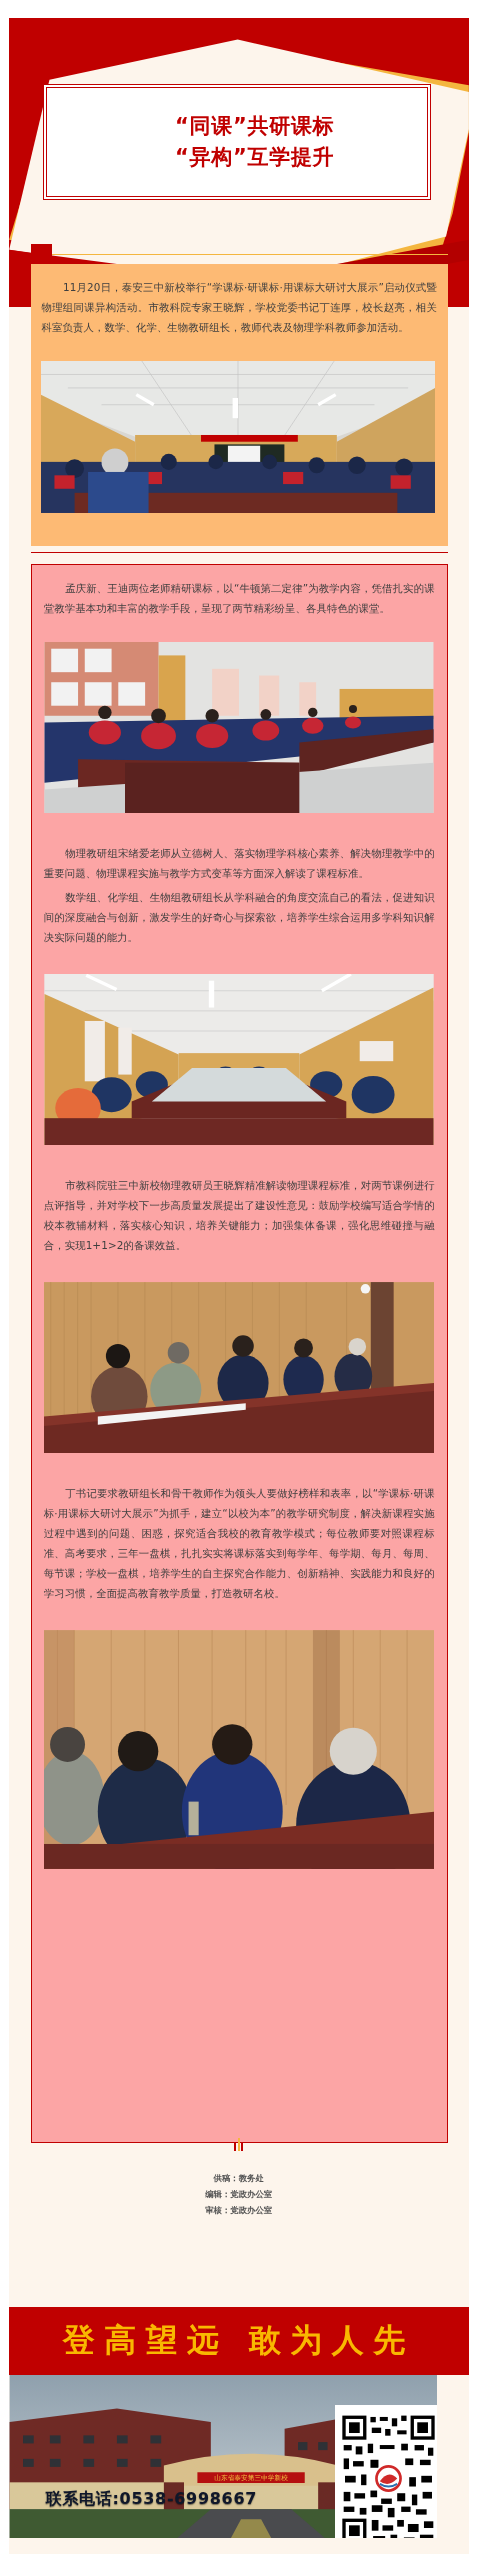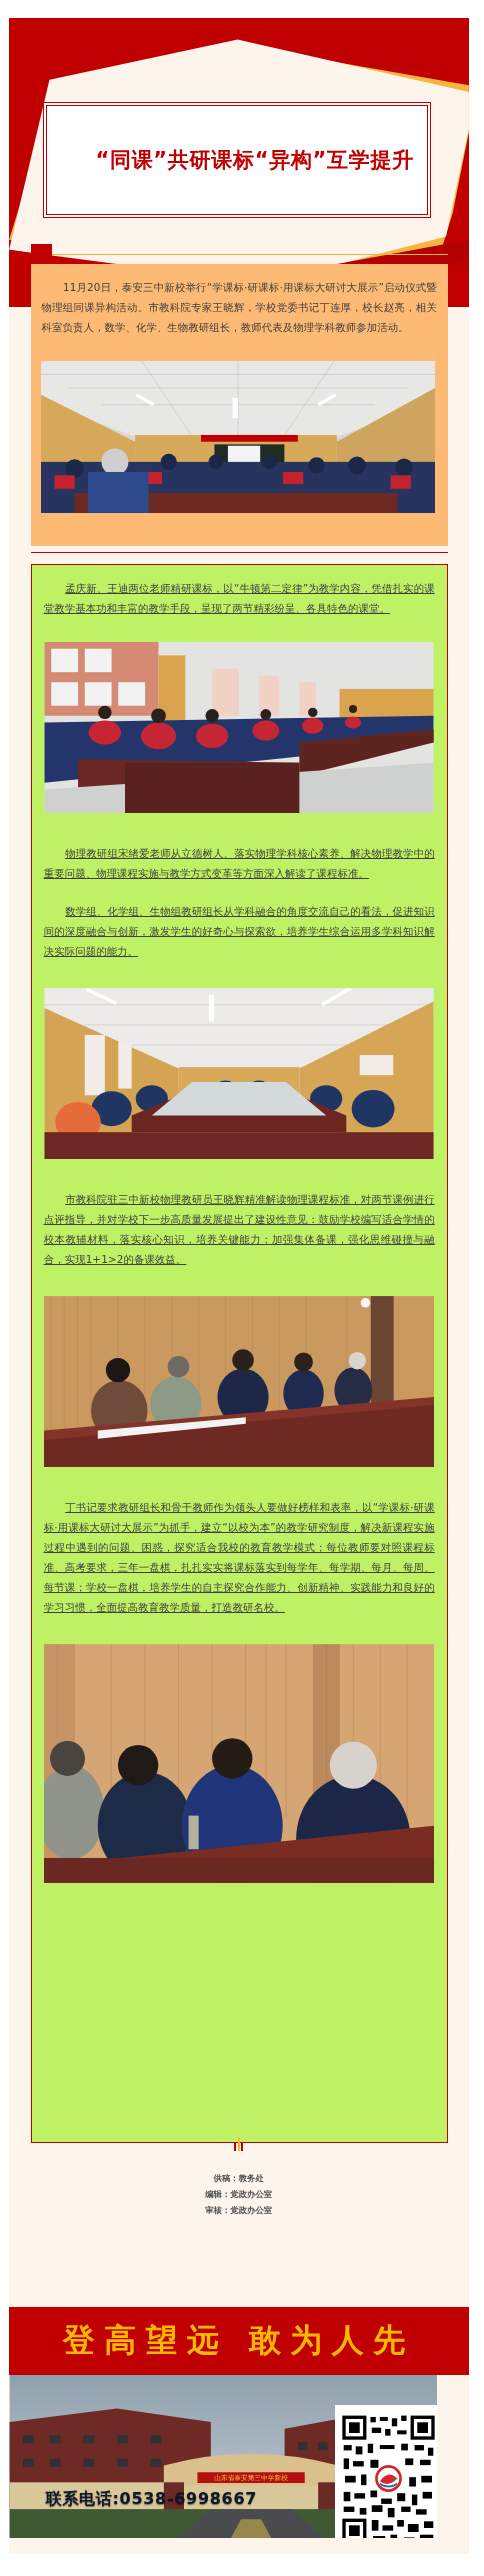--- a/index.html
+++ b/index.html
@@ -4,34 +4,34 @@
 <style>
   * { box-sizing: border-box; margin: 0; padding: 0; }
   html, body { width: 485px; background: #ffffff; }
   body { font-family: "DejaVu Sans", "Liberation Sans", sans-serif; color: #3f3f3f; }
   .page { position: relative; width: 485px; height: 2576px; background: #ffffff; }
   .column { position: absolute; left: 8.7px; top: 18px; width: 460px; height: 2536px; background: #fdf5ec; }
 
   
   .hero { position: absolute; left: 0; top: 0; width: 460px; height: 289px; background: #c00000; overflow: hidden; }
   .hero svg { position: absolute; left: 0; top: 0; }
-  .hero-box { position: absolute; left: 34px; top: 84px; width: 388px; height: 116px; background: #ffffff; border: 1.3px solid #c00000; outline: 0.7px solid #c00000; outline-offset: -4.7px; display: flex; flex-direction: row; align-items: center; justify-content: center; padding-left: 36px; }
+  .hero-box { position: absolute; left: 34px; top: 66px; width: 388px; height: 116px; background: #ffffff; border: 1.3px solid #c00000; outline: 0.7px solid #c00000; outline-offset: -4.7px; display: flex; flex-direction: column; align-items: center; justify-content: center; padding-left: 36px; }
   .hero-title { font-family: "DejaVu Sans", sans-serif; font-weight: bold; color: #c00000; font-size: 21px; line-height: 31px; letter-spacing: 0.7px; text-align: center; }
 
   
   .sec-head { position: absolute; left: 22px; top: 226px; width: 417px; height: 20px; }
   .sec-head .sq { position: absolute; left: 0; top: 0; width: 21px; height: 20px; background: #c00000; }
   .sec-head .ln { position: absolute; left: 21px; top: 10px; width: 396px; height: 1.3px; background: #f4b63f; }
   .card1 { position: absolute; left: 22px; top: 246px; width: 417px; height: 282px; background: #fdba74; padding: 13.4px 10.8px 0 10.8px; }
   .para { font-size: 10.4px; line-height: 20px; text-indent: 21.5px; color: #3f3f3f; text-align: justify; letter-spacing: 0.1px; }
   .photo { position: relative; overflow: hidden; }
   .divider { position: absolute; left: 22px; top: 534px; width: 417px; height: 1.3px; background: #c00000; }
 
   
-  .frame { position: absolute; left: 22px; top: 546px; width: 417px; height: 1579px; background: #bef264; border: 1px solid #c00000; padding: 13.4px 12px 0 12px; text-decoration: underline; }
+  .frame { position: absolute; left: 22px; top: 546px; width: 417px; height: 1579px; background: #fca5a5; border: 1px solid #c00000; padding: 13.4px 12px 0 12px; }
   .gap { height: 19px; }
 
   
   .credits { position: absolute; left: 0; top: 2117px; width: 460px; text-align: center; font-weight: bold; }
   .bars { display: inline-flex; gap: 1.3px; align-items: flex-end; height: 16px; margin-bottom: 19px; }
   .bars span { display: block; width: 2px; background: #c00000; }
   .bars span.y { background: #f4b63f; }
   .credit-line { font-size: 8.4px; line-height: 16px; color: #555; }
 
   
@@ -153,21 +153,21 @@
               <circle cx="460" cy="100" r="6"></circle>
             </g>
           <polygon points="50,175 380,180 380,255 50,255" fill="#6b2722"></polygon>
           <polygon points="380,150 580,130 580,150 380,200" fill="#5e2420"></polygon>
           <polygon points="0,220 580,180 580,255 0,255" fill="#cfd0d0"></polygon>
           <rect x="120" y="180" width="260" height="75" fill="#5a221f"></rect>
         </svg>
       </div>
       <div class="gap" style="height:30px"></div>
       <p class="para">物理教研组宋绪爱老师从立德树人、落实物理学科核心素养、解决物理教学中的重要问题、物理课程实施与教学方式变革等方面深入解读了课程标准。</p>
-      <p class="para" style="margin-top:18px;">数学组、化学组、生物组教研组长从学科融合的角度交流自己的看法，促进知识间的深度融合与创新，激发学生的好奇心与探索欲，培养学生综合运用多学科知识解决实际问题的能力。</p>
+      <p class="para" style="margin-top:4px;">数学组、化学组、生物组教研组长从学科融合的角度交流自己的看法，促进知识间的深度融合与创新，激发学生的好奇心与探索欲，培养学生综合运用多学科知识解决实际问题的能力。</p>
       <div class="gap" style="height:27px"></div>
       <div class="photo" style="width:390px;height:171px;">
         <svg width="390" height="171" viewBox="0 0 580 255">
           <rect width="580" height="255" fill="#e7e6e3"></rect>
           <polygon points="0,0 580,0 580,40 380,120 200,120 0,40" fill="#ecebe9"></polygon>
           <g stroke="#c9c9c9" stroke-width="1">
               <line x1="0" y1="25" x2="580" y2="25"></line>
               <line x1="60" y1="55" x2="520" y2="55"></line>
               <line x1="130" y1="85" x2="450" y2="85"></line>
             </g>

